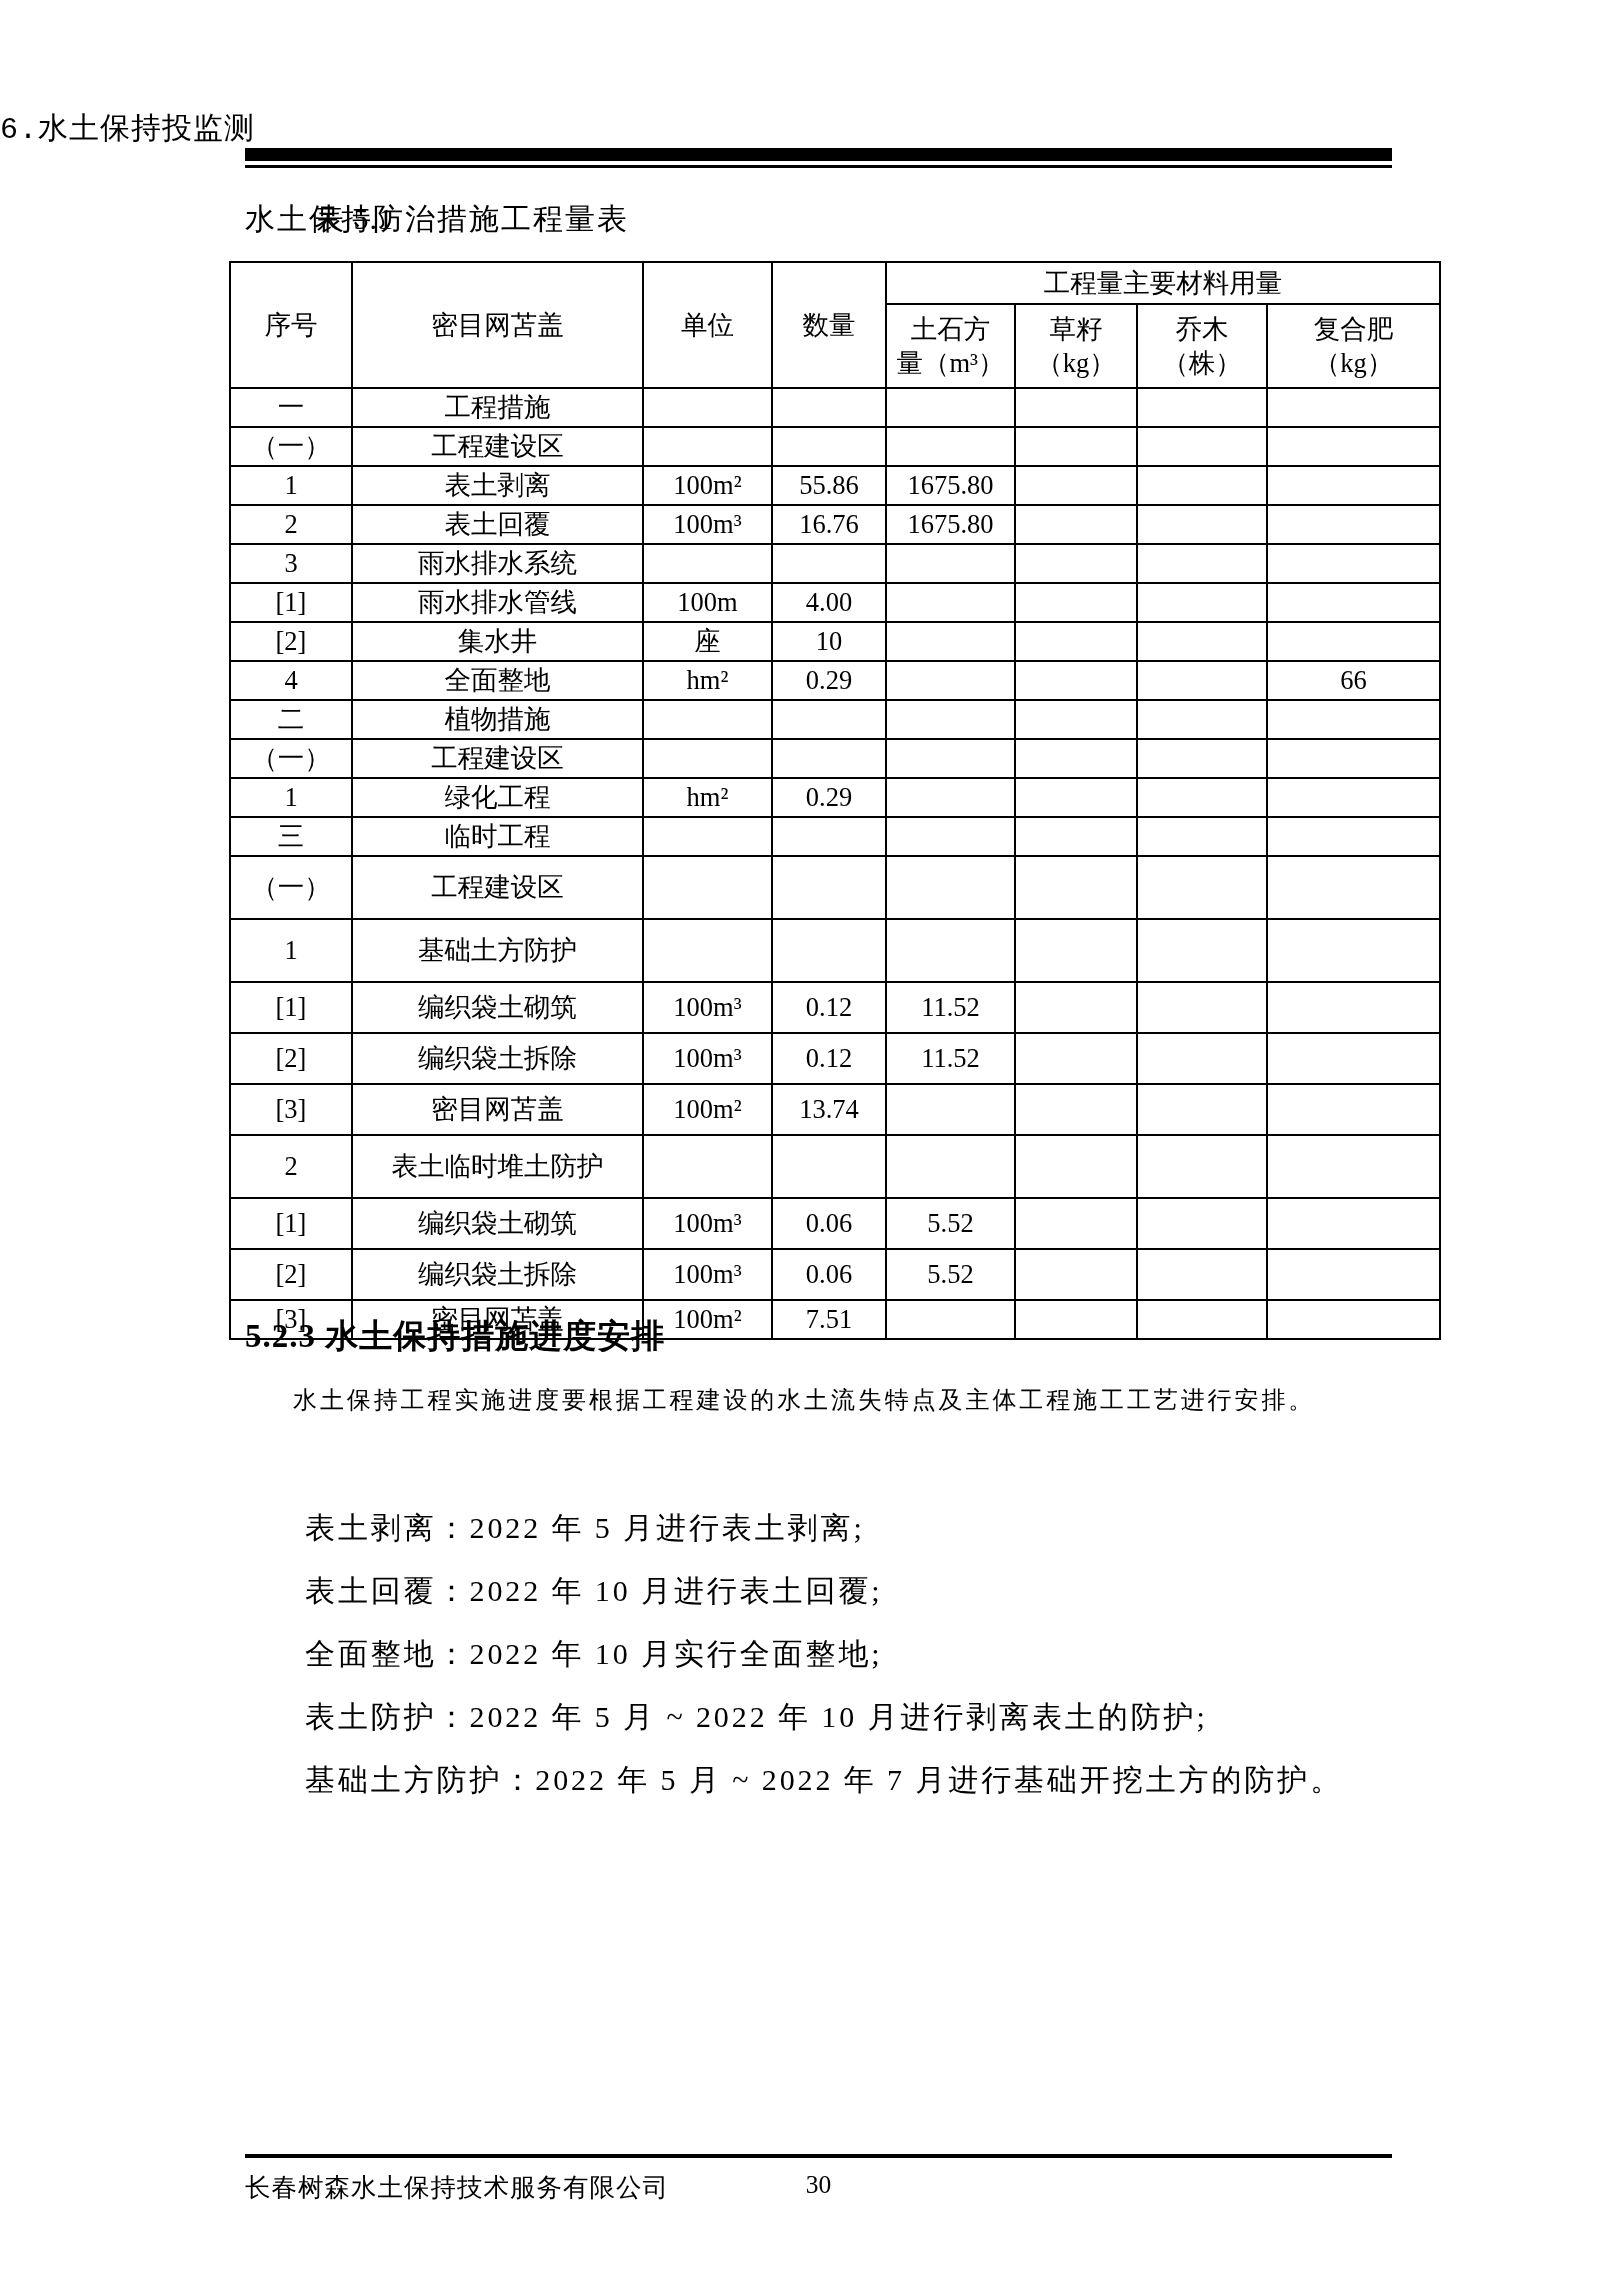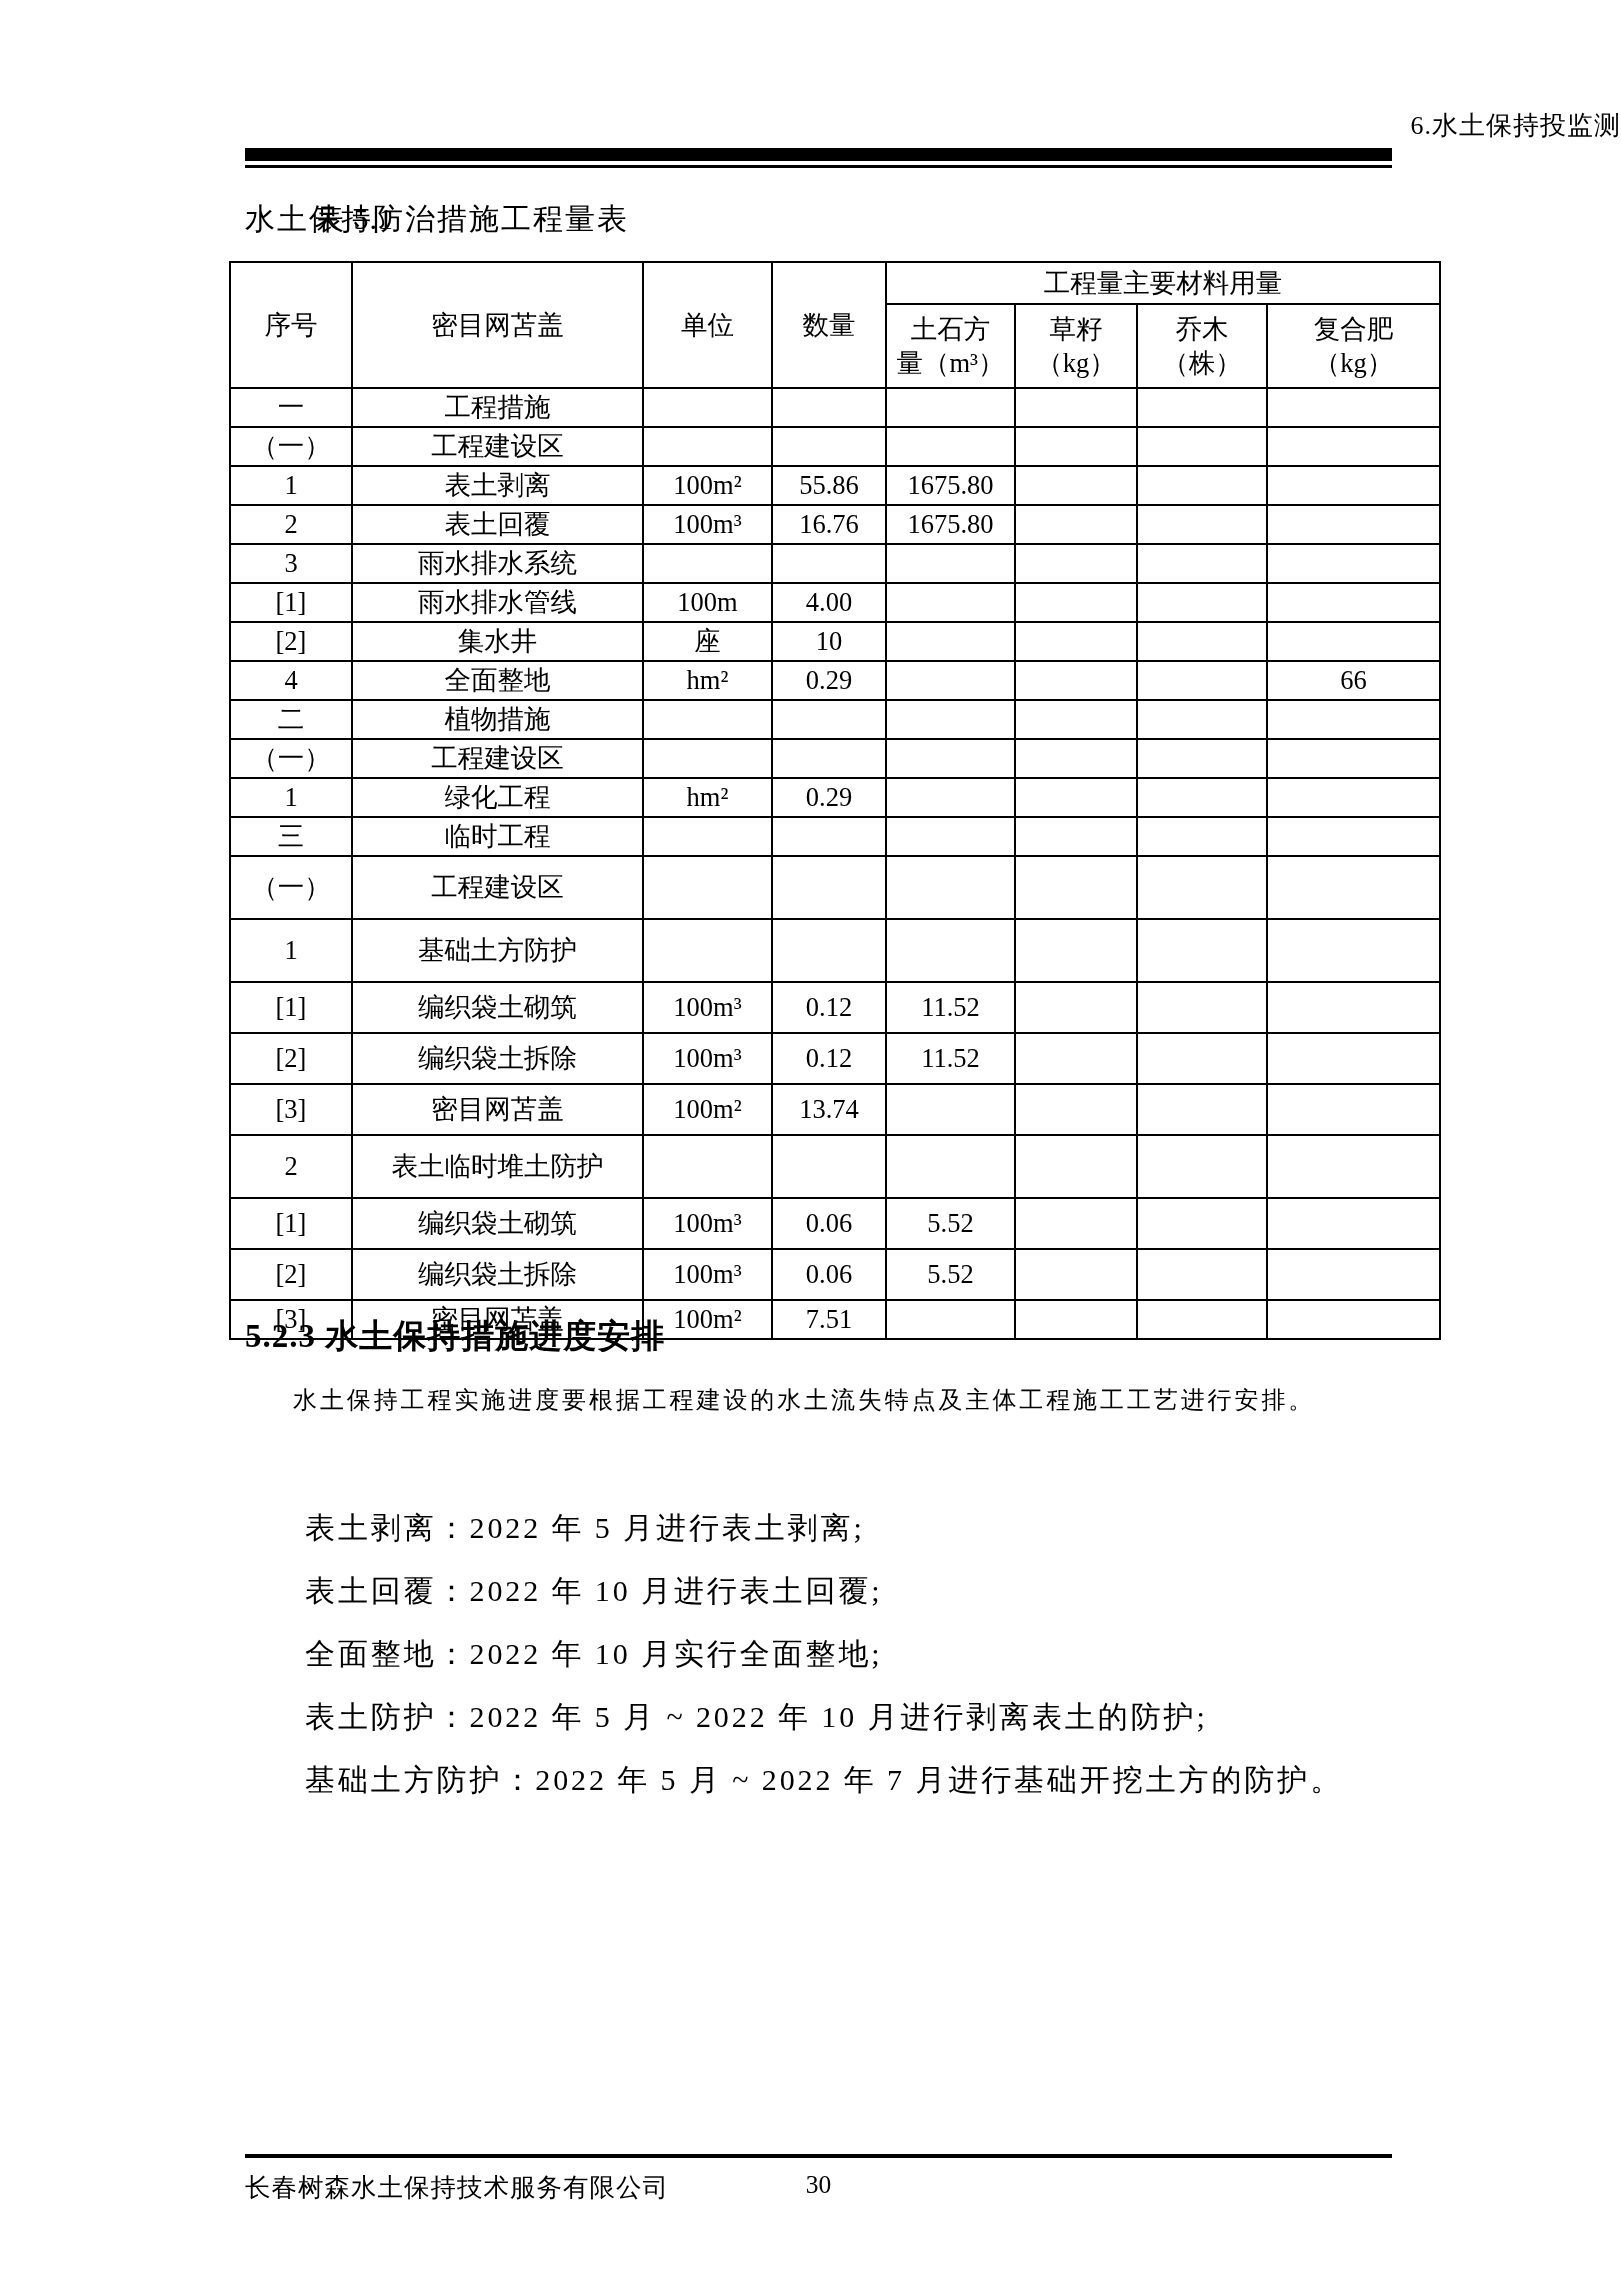--- a/index.html
+++ b/index.html
@@ -13,23 +13,24 @@
     width: 1621px;
     height: 2293px;
     background: #fff;
     overflow: hidden;
   }
 
   
   .running-header-title {
     position: absolute;
     top: 108px; left: 0; width: 100%;
-    text-align: right;
-    font-size: 26px;
+    text-align: left;
+    font-size: 30px;
     letter-spacing: 1px;
+    font-family: Liberation Mono, monospace;
   }
   .rule-thick {
     position: absolute;
     top: 148px; left: 245px; width: 1147px; height: 12.7px;
     background: #000;
   }
   .rule-thin {
     position: absolute;
     top: 165px; left: 245px; width: 1147px; height: 2.9px;
     background: #000;

